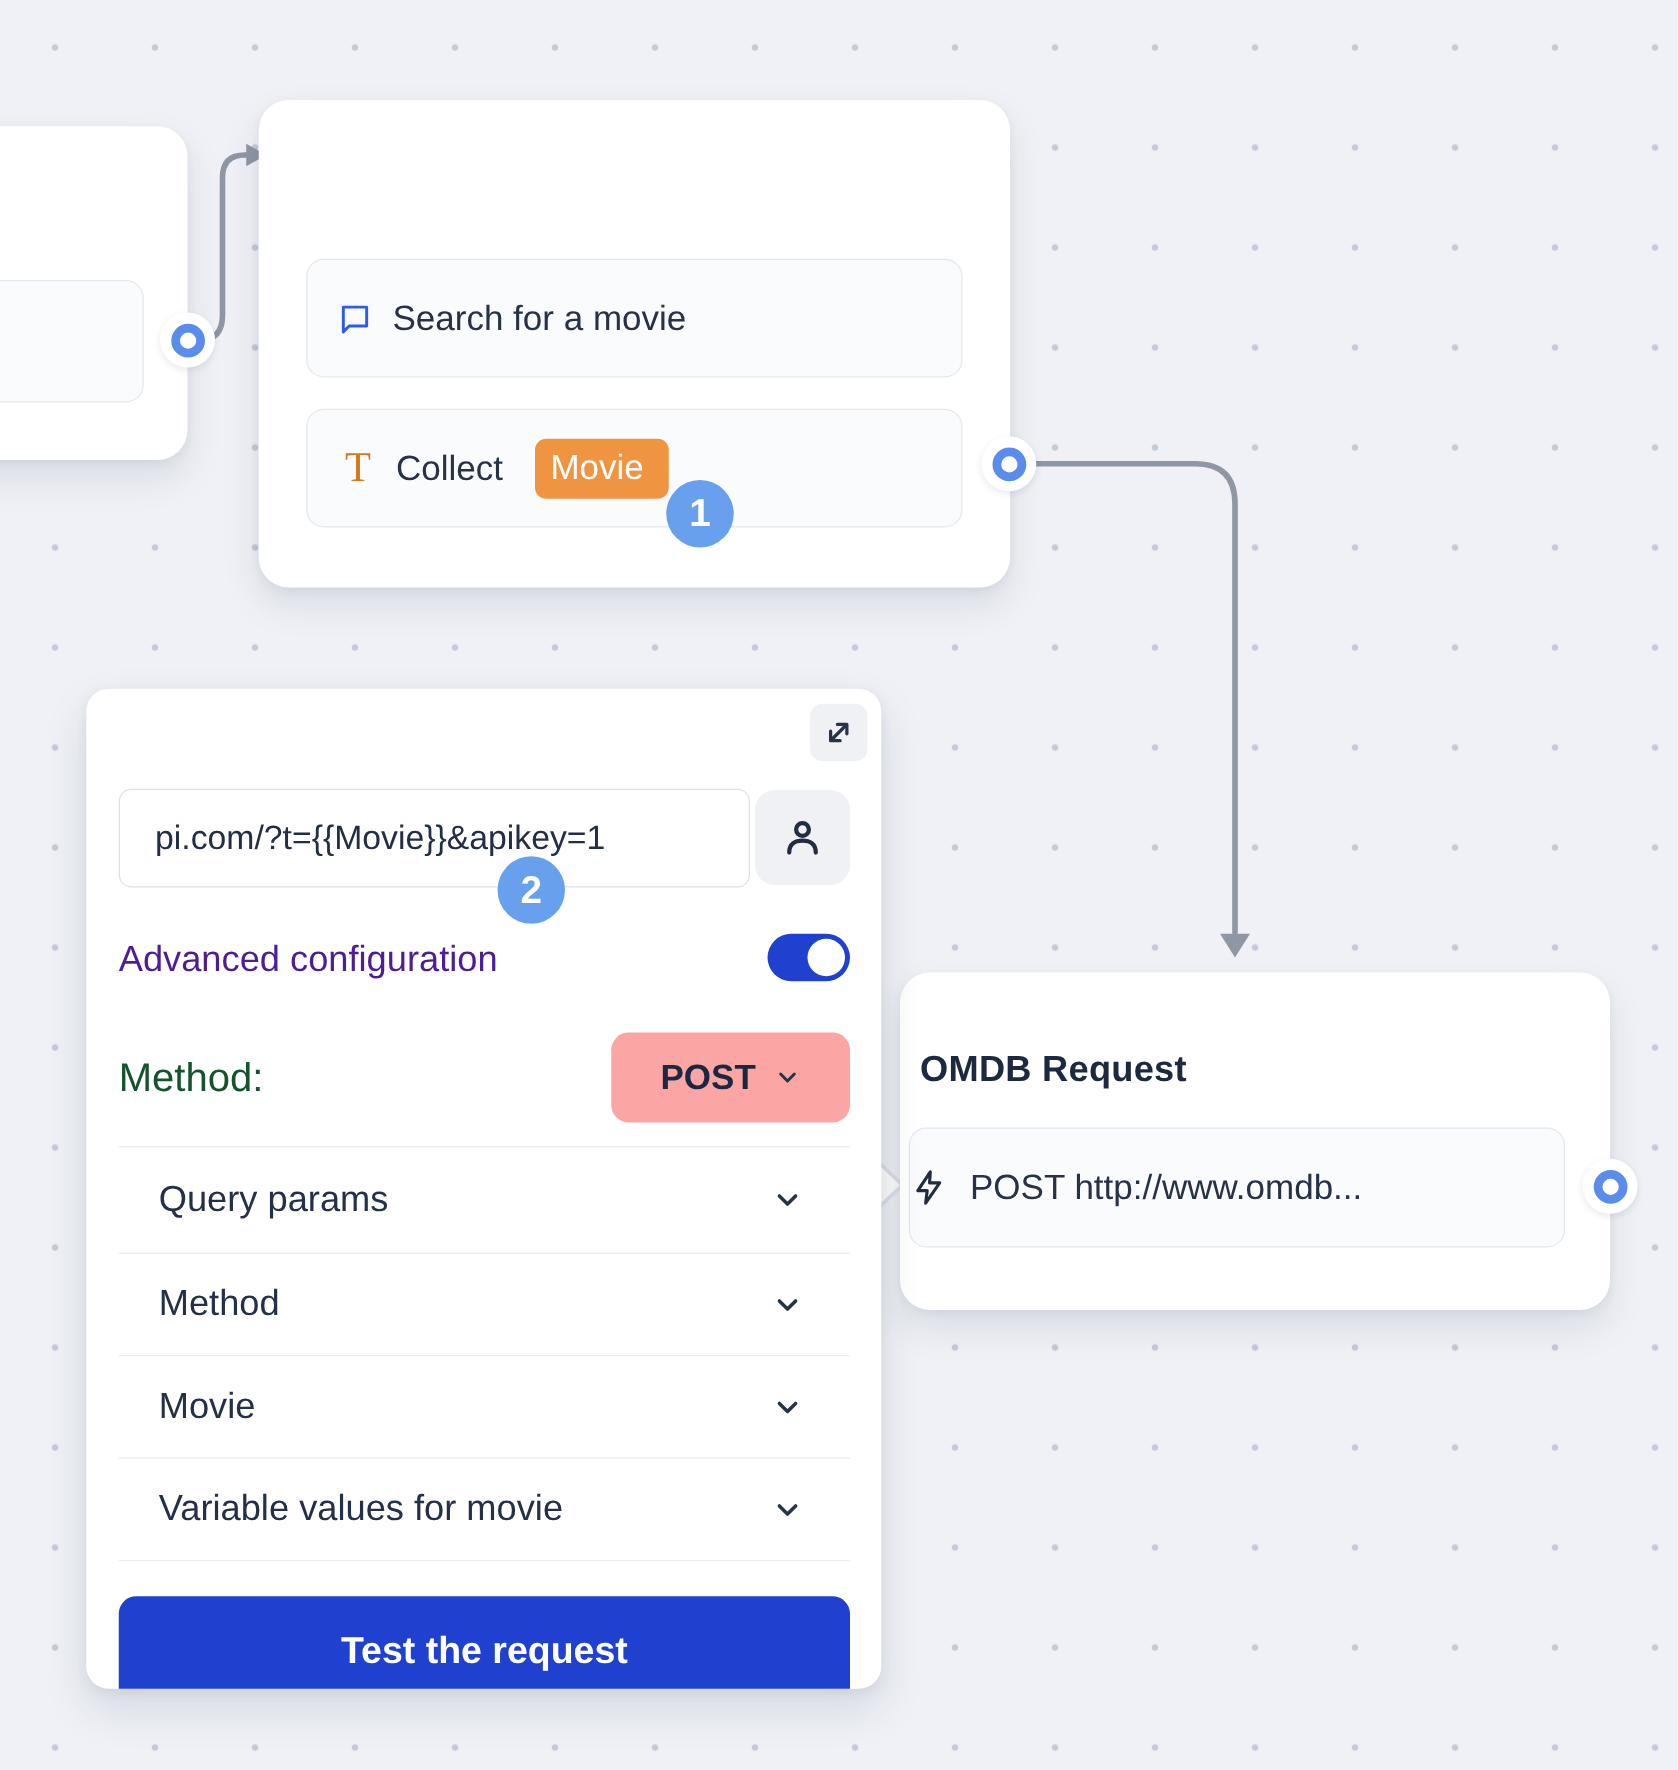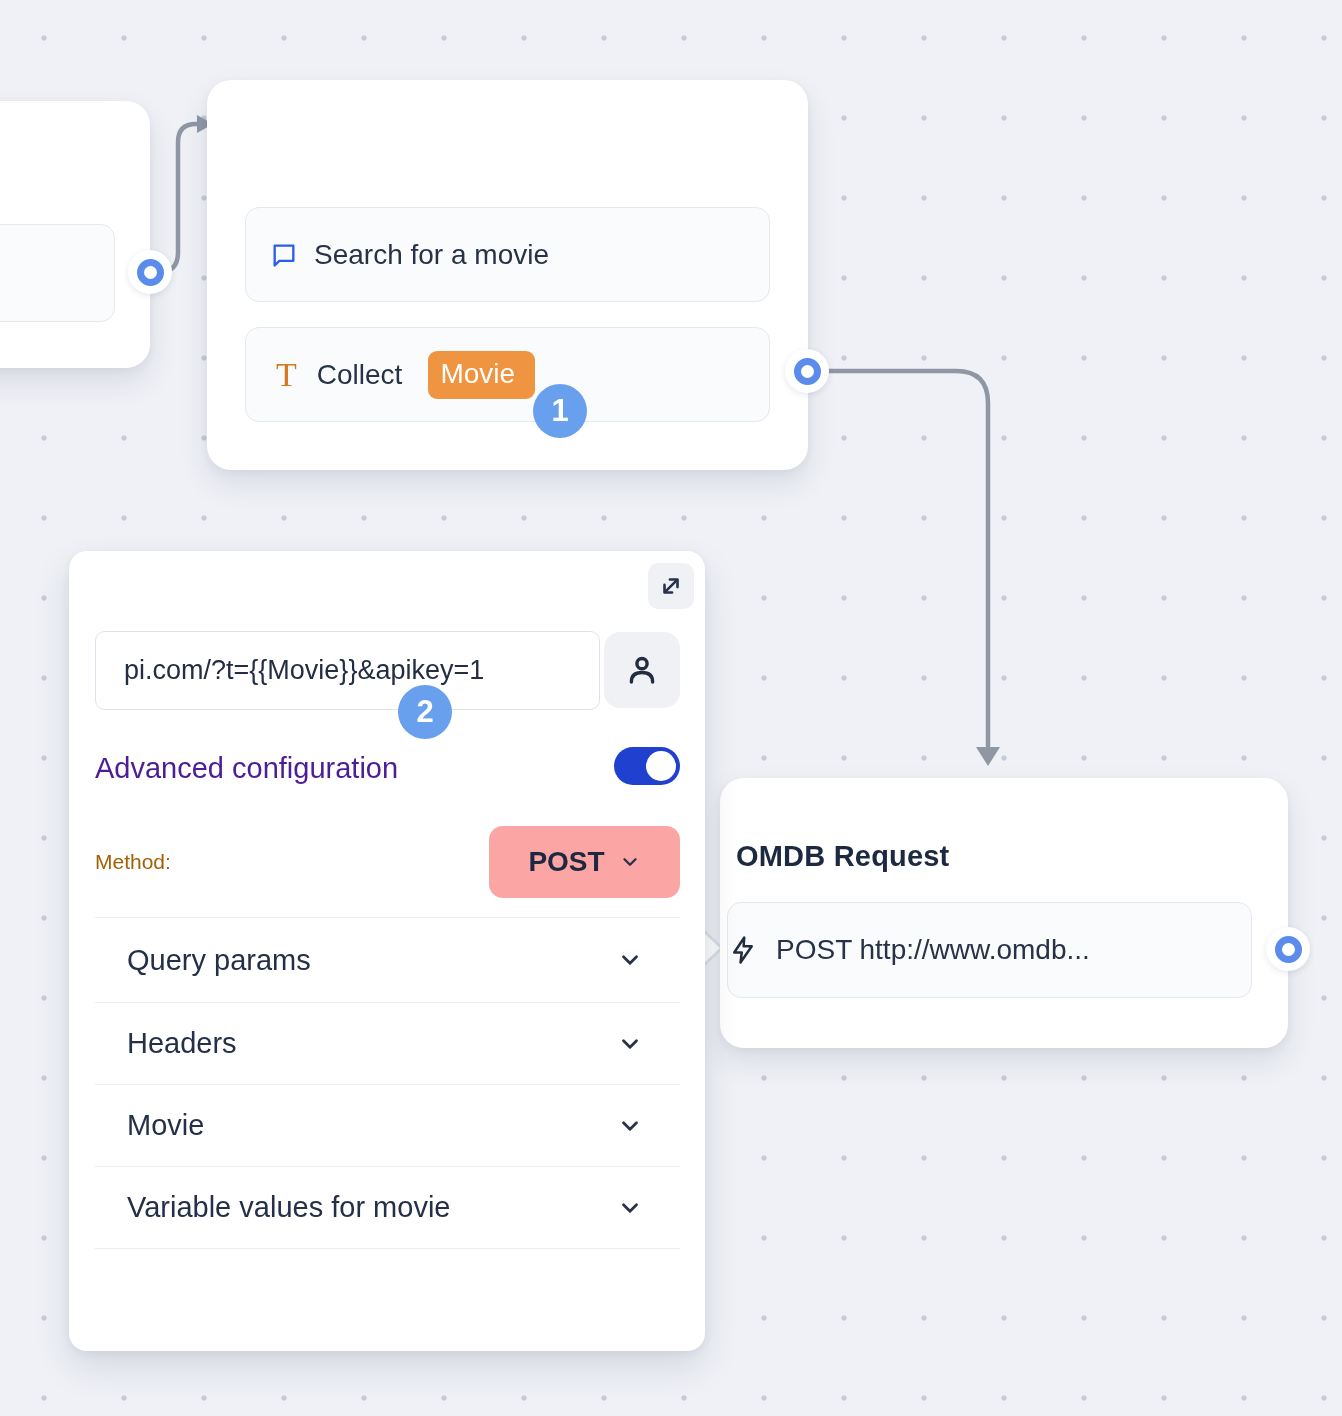--- a/index.html
+++ b/index.html
@@ -67,21 +67,21 @@
   }
 
   .adv-row { position:absolute; left:26px; top:188px; width:585px; height:58px; display:flex; align-items:center; }
   .adv-label { font-size:29px; color:#4c1d95; }
   .toggle {
     position:absolute; right:0; top:8px; width:66px; height:38px; border-radius:19px; background:#2040cf;
   }
   .toggle .knob { position:absolute; right:4px; top:4px; width:30px; height:30px; border-radius:50%; background:#ffffff; }
 
   .method-row { position:absolute; left:26px; top:275px; width:585px; height:72px; display:flex; align-items:center; }
-  .method-label { font-size:21px; color:#a16207; }
+  .method-label { font-size:32px; color:#14532d; }
   .method-btn {
     position:absolute; right:0; top:0; width:191px; height:72px; border-radius:14px; background:#fca5a5;
     display:flex; align-items:center; justify-content:center; gap:14px;
     font-size:28px; font-weight:700; color:#1c2840;
   }
 
   .sec-row {
     position:absolute; left:26px; width:585px; display:flex; align-items:center; justify-content:space-between;
     border-top:1.5px solid #e9ecf1; padding:0 37px 0 32px;gap:48px;
   }
@@ -208,21 +208,21 @@
 
     <div class="sec-row" style="top:366px; height:85px;">
       <span class="sec-label">Query params</span>
       <span class="icon-box">
         <svg width="26" height="26" viewBox="0 0 24 24" fill="none" stroke="#28334a" stroke-width="2.6" stroke-linecap="round" stroke-linejoin="round">
           <polyline points="6 9 12 15 18 9"></polyline>
         </svg>
       </span>
     </div>
     <div class="sec-row" style="top:451px; height:82px;">
-      <span class="sec-label">Headers</span>
+      <span class="sec-label">Method</span>
       <span class="icon-box">
         <svg width="26" height="26" viewBox="0 0 24 24" fill="none" stroke="#28334a" stroke-width="2.6" stroke-linecap="round" stroke-linejoin="round">
           <polyline points="6 9 12 15 18 9"></polyline>
         </svg>
       </span>
     </div>
     <div class="sec-row" style="top:533px; height:82px;">
       <span class="sec-label">Movie</span>
       <span class="icon-box">
         <svg width="26" height="26" viewBox="0 0 24 24" fill="none" stroke="#28334a" stroke-width="2.6" stroke-linecap="round" stroke-linejoin="round">
@@ -233,15 +233,16 @@
     <div class="sec-row" style="top:615px; height:82px;">
       <span class="sec-label">Variable values for movie</span>
       <span class="icon-box">
         <svg width="26" height="26" viewBox="0 0 24 24" fill="none" stroke="#28334a" stroke-width="2.6" stroke-linecap="round" stroke-linejoin="round">
           <polyline points="6 9 12 15 18 9"></polyline>
         </svg>
       </span>
     </div>
     <div class="sec-divider-bottom"></div>
 
+    <button class="test-btn">Test the request</button>
   </div>
 
 </div>
 
 </body></html>

